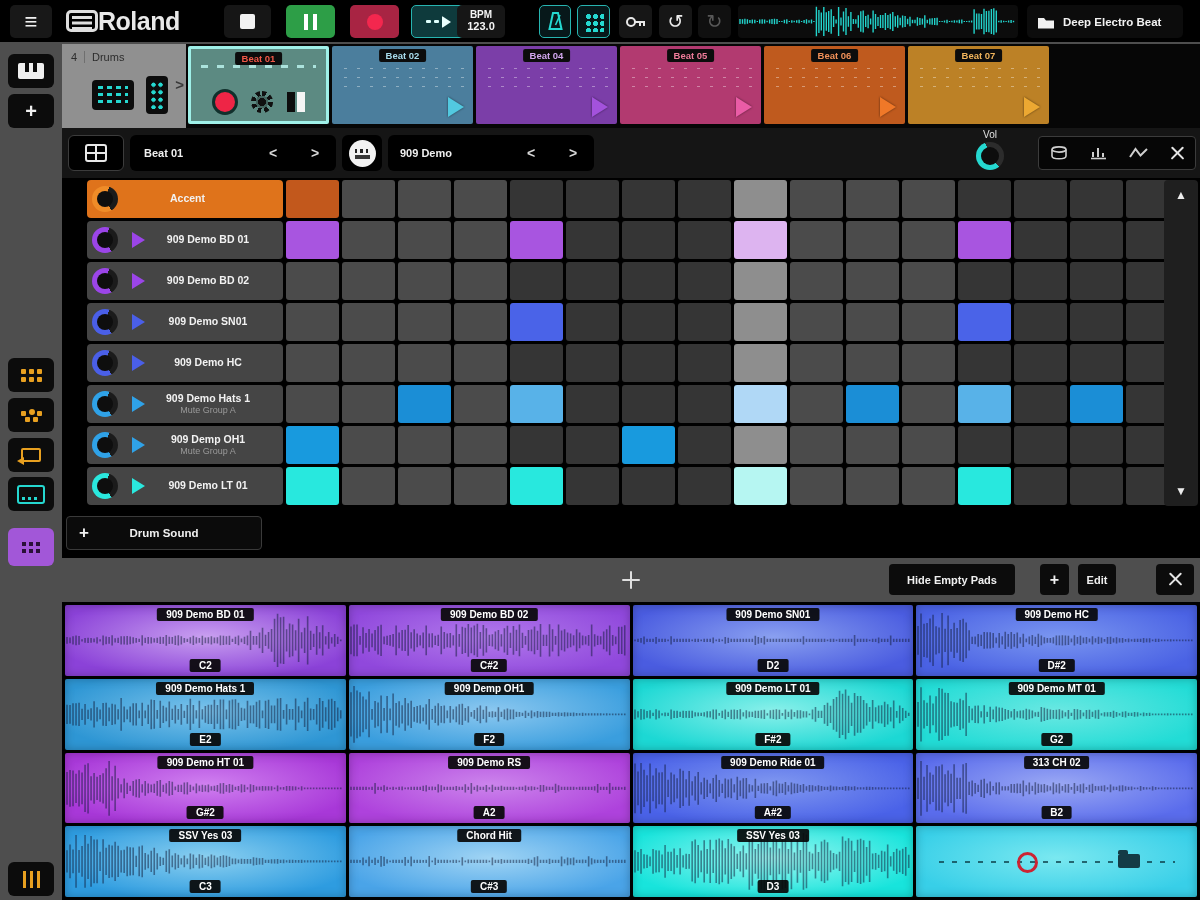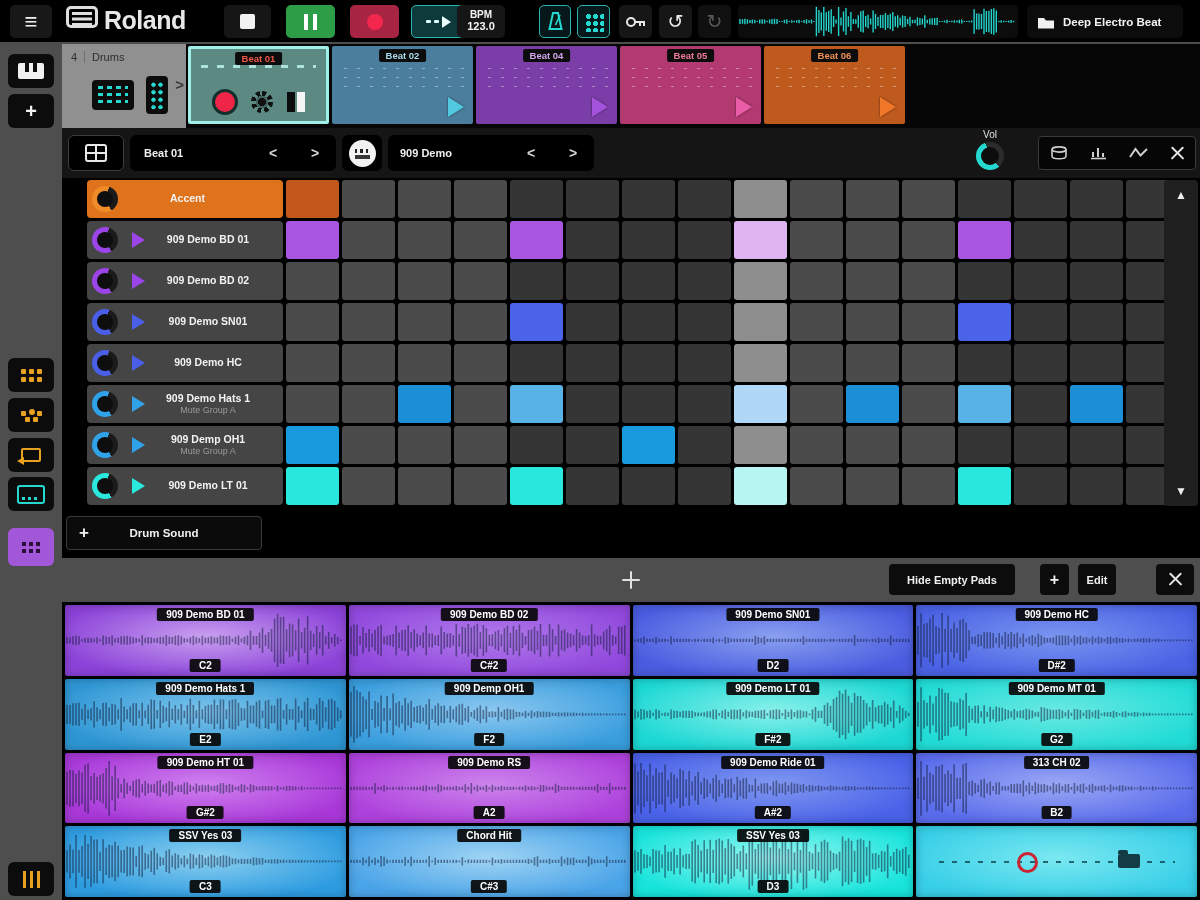--- a/index.html
+++ b/index.html
@@ -9,21 +9,21 @@
     font-family:"Liberation Sans","DejaVu Sans",sans-serif;
     -webkit-font-smoothing:antialiased;
   }
   #app{position:absolute;inset:0;}
 
   
   #toolbar{position:absolute;left:0;top:0;width:1200px;height:42px;background:#000;}
   .tbtn{position:absolute;top:5px;height:33px;background:#161616;border-radius:5px;
         display:flex;align-items:center;justify-content:center;box-sizing:border-box;}
   #menu-btn{left:10px;width:42px;color:#f0f0f0;font-size:22px;font-weight:bold;background:#181818;}
-  #logo{position:absolute;left:66px;top:6px;height:30px;display:flex;gap:6px;}
+  #logo{position:absolute;left:66px;top:6px;height:30px;display:flex;align-items:center;}
   .logo-mark{width:32px;height:22px;border:3px solid #dedede;border-radius:5px;position:relative;box-sizing:border-box;}
   .logo-mark::before{content:"";position:absolute;left:3px;right:3px;top:3px;height:2.5px;background:#dedede;
       box-shadow:0 5.5px 0 #dedede, 0 11px 0 #dedede;}
   .logo-text{color:#e8e8e8;font-size:25px;font-weight:bold;letter-spacing:-0.5px;}
   #stop-btn{left:224px;width:47px;}
   .stop-sq{width:15px;height:15px;background:#f2f2f2;border-radius:2px;}
   #pause-btn{left:286px;width:49px;background:#2d9e47;}
   .pause-bars{width:13px;height:16px;border-left:4.5px solid #fff;border-right:4.5px solid #fff;box-sizing:border-box;}
   #record-btn{left:350px;width:49px;background:#a82443;}
   .rec-dot{width:16px;height:16px;border-radius:50%;background:#f3274e;}
@@ -345,20 +345,25 @@
         <div class="clip" style="background: rgb(178, 58, 112);">
           <div class="clip-badge" style="color: rgb(240, 124, 154);">Beat 05</div>
           <div class="clip-dots"></div>
           <span class="clip-play" style="border-left-color: rgb(234, 92, 166);"></span>
         </div>
         <div class="clip" style="background: rgb(191, 90, 30);">
           <div class="clip-badge" style="color: rgb(240, 144, 88);">Beat 06</div>
           <div class="clip-dots"></div>
           <span class="clip-play" style="border-left-color: rgb(240, 120, 40);"></span>
         </div>
+        <div class="clip" style="background: rgb(188, 129, 38);">
+          <div class="clip-badge" style="color: rgb(240, 180, 92);">Beat 07</div>
+          <div class="clip-dots"></div>
+          <span class="clip-play" style="border-left-color: rgb(236, 168, 50);"></span>
+        </div>
       </div>
   </div>
 
   <div id="pattern-header">
     <div id="ph-grid-btn" class="ph-btn">
       <span class="icon-grid4"></span>
     </div>
     <div id="pattern-selector" class="ph-btn selector">
       <span class="selval">Beat 01</span>
       <span class="chev">&lt;</span>

